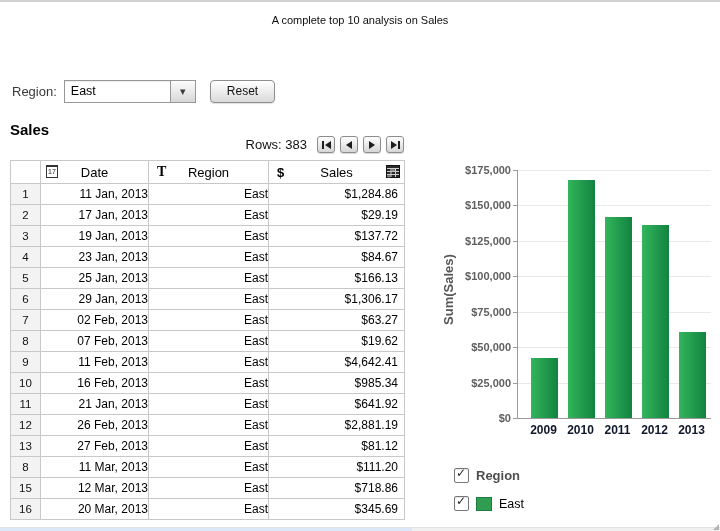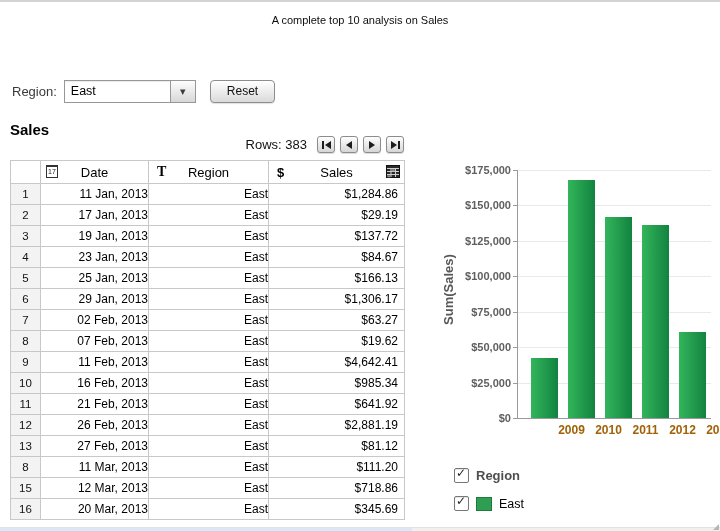--- a/index.html
+++ b/index.html
@@ -54,21 +54,21 @@
   
   .chart-panel{position:absolute;left:424px;top:112px;width:292px;height:419px;}
   .chart-title{font-size:15px;font-weight:bold;color:#000;}
   .chart-subtitle{font-size:12.5px;color:#10108e;margin-top:9px;}
   .plot-wrap{position:absolute;left:0;top:46px;width:292px;height:373px;}
   .chart-plot{position:absolute;left:93px;top:12px;width:193px;height:248px;border-left:1px solid #9a9a9a;border-bottom:1px solid #9a9a9a;}
   .gridline{position:absolute;left:0;width:193px;height:1px;background:#e9e9e9;}
   .bar{position:absolute;bottom:0;width:27px;}
   .y-tick-label{position:absolute;left:2px;width:85px;text-align:right;font-size:11px;font-weight:bold;color:#5f5f5f;}
   .y-tick-mark{position:absolute;width:4px;height:1px;background:#9a9a9a;left:89px;}
-  .x-tick-label{position:absolute;top:265px;width:37px;text-align:center;font-size:12px;font-weight:bold;color:#a16207;margin-left:28px;}
+  .x-tick-label{position:absolute;top:265px;width:37px;text-align:center;font-size:12px;font-weight:bold;color:#0f172a;}
   .x-axis-title{position:absolute;left:93px;top:284px;width:193px;text-align:center;font-size:13px;font-weight:bold;color:#575757;}
   .y-axis-title{position:absolute;left:-26px;top:124px;width:100px;text-align:center;font-size:13px;font-weight:bold;color:#575757;
     transform:rotate(-90deg);transform-origin:center center;}
   .legend-row{position:absolute;left:30px;display:flex;align-items:center;gap:7px;}
   .legend-row.row1{top:310px;}
   .legend-row.row2{top:338px;}
   .checkbox{width:13px;height:13px;border:1px solid #777;border-radius:2px;background:#fff;position:relative;box-shadow:inset 0 1px 1px rgba(0,0,0,0.1);}
   .checkbox .check{position:absolute;left:1px;top:-3px;font-size:12px;font-weight:bold;color:#222;}
   .legend-group-label{font-size:13px;font-weight:bold;color:#4f4f4f;}
   .legend-swatch{width:14px;height:12px;border:1px solid #1e7c3e;}
@@ -204,21 +204,21 @@
           <td class="cell-sales">$4,642.41</td>
         </tr>
         <tr>
           <td class="row-num">10</td>
           <td class="cell-date">16 Feb, 2013</td>
           <td class="cell-region">East</td>
           <td class="cell-sales">$985.34</td>
         </tr>
         <tr>
           <td class="row-num">11</td>
-          <td class="cell-date">21 Feb, 2013</td>
+          <td class="cell-date">21 Jan, 2013</td>
           <td class="cell-region">East</td>
           <td class="cell-sales">$641.92</td>
         </tr>
         <tr>
           <td class="row-num">12</td>
           <td class="cell-date">26 Feb, 2013</td>
           <td class="cell-region">East</td>
           <td class="cell-sales">$2,881.19</td>
         </tr>
         <tr>

